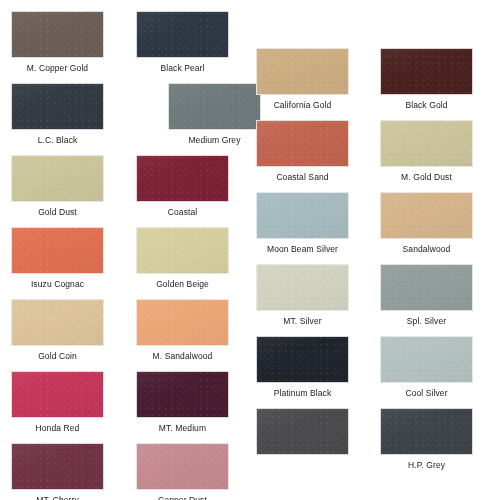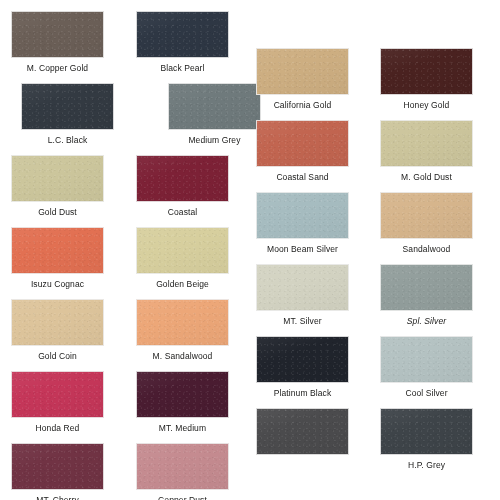--- a/index.html
+++ b/index.html
@@ -69,21 +69,21 @@
 </style>
 </head>
 <body>
 
 <div id="chart">
     <div class="column" style="left: 11px;">
       <div class="cell" style="top: 11px;">
         <div class="swatch" title="M. Copper Gold" style="background: rgb(107, 95, 87);"></div>
         <div class="label">M. Copper Gold</div>
       </div>
-      <div class="cell" style="top: 83px; margin-left: 10px;">
+      <div class="cell" style="top: 83px;">
         <div class="swatch" title="L.C. Black" style="background: rgb(51, 58, 66);"></div>
         <div class="label">L.C. Black</div>
       </div>
       <div class="cell" style="top: 155px;">
         <div class="swatch" title="Gold Dust" style="background: rgb(204, 198, 156);"></div>
         <div class="label">Gold Dust</div>
       </div>
       <div class="cell" style="top: 227px;">
         <div class="swatch" title="Isuzu Cognac" style="background: rgb(226, 112, 82);"></div>
         <div class="label">Isuzu Cognac</div>
@@ -152,31 +152,31 @@
         <div class="swatch" title="Platinum Black" style="background: rgb(32, 36, 44);"></div>
         <div class="label">Platinum Black</div>
       </div>
       <div class="cell" style="top: 408px;">
         <div class="swatch" title="Ash Grey" style="background: rgb(75, 75, 77);"></div>
       </div>
     </div>
     <div class="column" style="left: 380px;">
       <div class="cell" style="top: 48px;">
         <div class="swatch" title="Honey Gold" style="background: rgb(74, 34, 32);"></div>
-        <div class="label">Honey Gold</div>
+        <div class="label">Black Gold</div>
       </div>
       <div class="cell" style="top: 120px;">
         <div class="swatch" title="M. Gold Dust" style="background: rgb(204, 197, 156);"></div>
         <div class="label">M. Gold Dust</div>
       </div>
       <div class="cell" style="top: 192px;">
         <div class="swatch" title="Sandalwood" style="background: rgb(214, 181, 140);"></div>
         <div class="label">Sandalwood</div>
       </div>
-      <div class="cell" style="top: 264px; font-style: italic;">
+      <div class="cell" style="top: 264px;">
         <div class="swatch" title="Spl. Silver" style="background: rgb(146, 158, 156);"></div>
         <div class="label">Spl. Silver</div>
       </div>
       <div class="cell" style="top: 336px;">
         <div class="swatch" title="Cool Silver" style="background: rgb(180, 194, 194);"></div>
         <div class="label">Cool Silver</div>
       </div>
       <div class="cell" style="top: 408px;">
         <div class="swatch" title="H.P. Grey" style="background: rgb(62, 68, 73);"></div>
         <div class="label">H.P. Grey</div>

